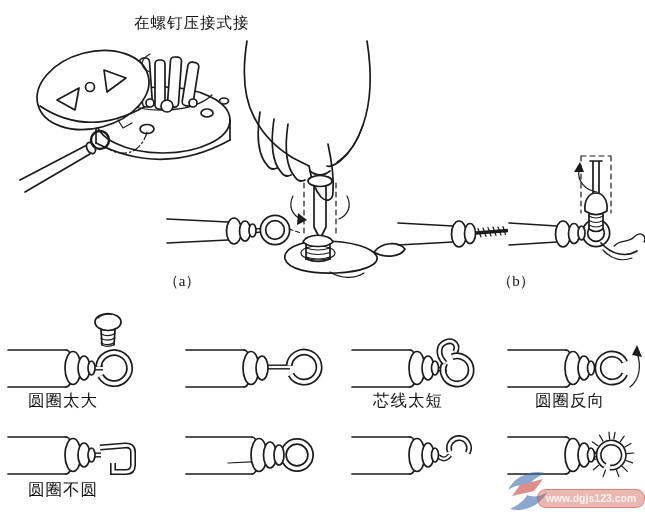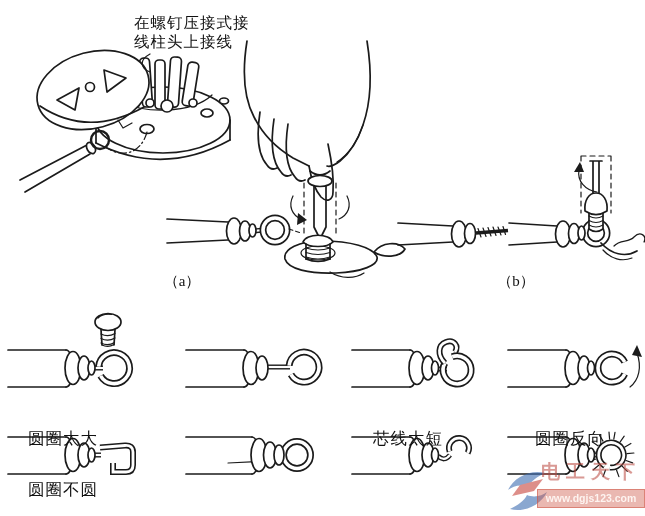--- a/index.html
+++ b/index.html
@@ -26,31 +26,31 @@
   
   .annotation{
     position:absolute;left:134px;top:13px;z-index:4;color:#111;
     font-size:15.5px;line-height:19px;letter-spacing:1px;white-space:nowrap;
   }
   .annotation span{display:block;}
   .cap{position:absolute;z-index:4;color:#111;font-size:15px;width:46px;text-align:center;}
   .cap-a{left:159px;top:272px;}
   .cap-b{left:493px;top:272px;}
   .lbl{position:absolute;z-index:4;color:#111;font-size:16.5px;width:94px;text-align:center;letter-spacing:1px;}
-  .r1{top:390px;margin-top:38px;} .r2{top:479px;}
+  .r1{top:390px;} .r2{top:479px;}
   .c1{left:16px;} .c2{left:193px;} .c3{left:361px;} .c4{left:523px;}
   
   .wm-brand{
     position:absolute;left:541px;top:459px;z-index:3;
     font-size:19px;letter-spacing:6px;font-weight:bold;white-space:nowrap;
     color:rgba(190,80,70,0.58);
   }
   .wm-url{
     position:absolute;left:537px;top:489px;width:106px;height:17px;z-index:3;
-    background:rgba(205,85,70,0.42);border:1px solid rgba(205,85,70,0.55);border-radius:0;
+    background:rgba(205,85,70,0.42);border:1px solid rgba(205,85,70,0.55);border-radius:9px;
     font-family:"Liberation Sans","DejaVu Sans",sans-serif;
     font-size:10.5px;font-weight:bold;line-height:17px;text-align:center;
     color:rgba(255,248,245,0.92);
   }
 </style>
 </head>
 <body>
 
 <div class="stage">
 
@@ -264,27 +264,25 @@
 
     <g opacity="0.6">
       <path fill="#3d6db2" d="M508,490 C514,477 531,469 545,473 C537,477 531,481 528,487 C521,484 513,486 508,490 Z"></path>
       <path fill="#3d6db2" d="M547,492 C541,505 524,513 510,509 C518,505 524,501 527,495 C534,498 542,496 547,492 Z"></path>
       <path fill="#c8443c" d="M520,485 L543,479 L534,491 L512,496 Z"></path>
     </g>
   </svg>
 
   <div class="annotation">
     <span>在螺钉压接式接</span>
-    <span>线柱头上接线</span>
   </div>
 
   <div class="cap cap-a">（a）</div>
   <div class="cap cap-b">（b）</div>
 
-  <div class="wm-brand">电工天下</div>
   <div class="wm-url">www.dgjs123.com</div>
 
   <div class="lbl r1 c1">圆圈太大</div>
   <div class="lbl r1 c3">芯线太短</div>
   <div class="lbl r1 c4">圆圈反向</div>
   <div class="lbl r2 c1">圆圈不圆</div>
 
 </div>
 
 </body></html>

